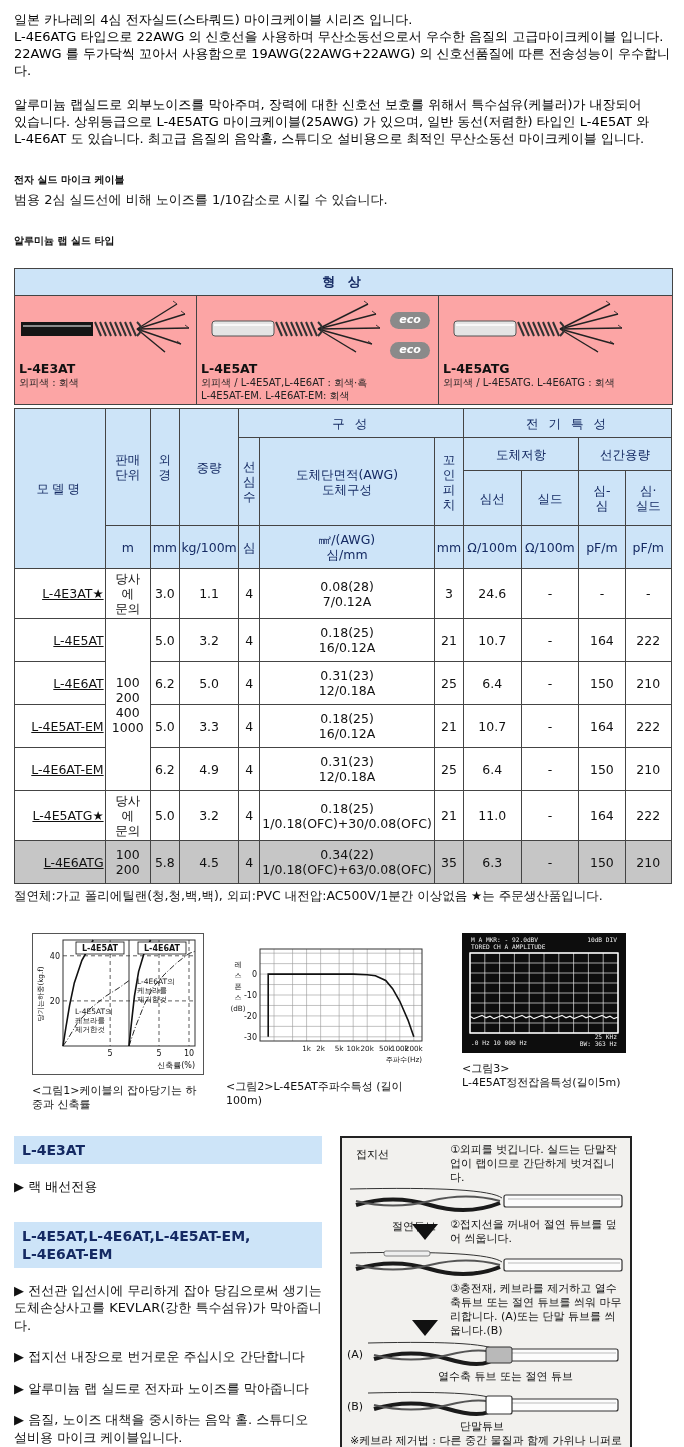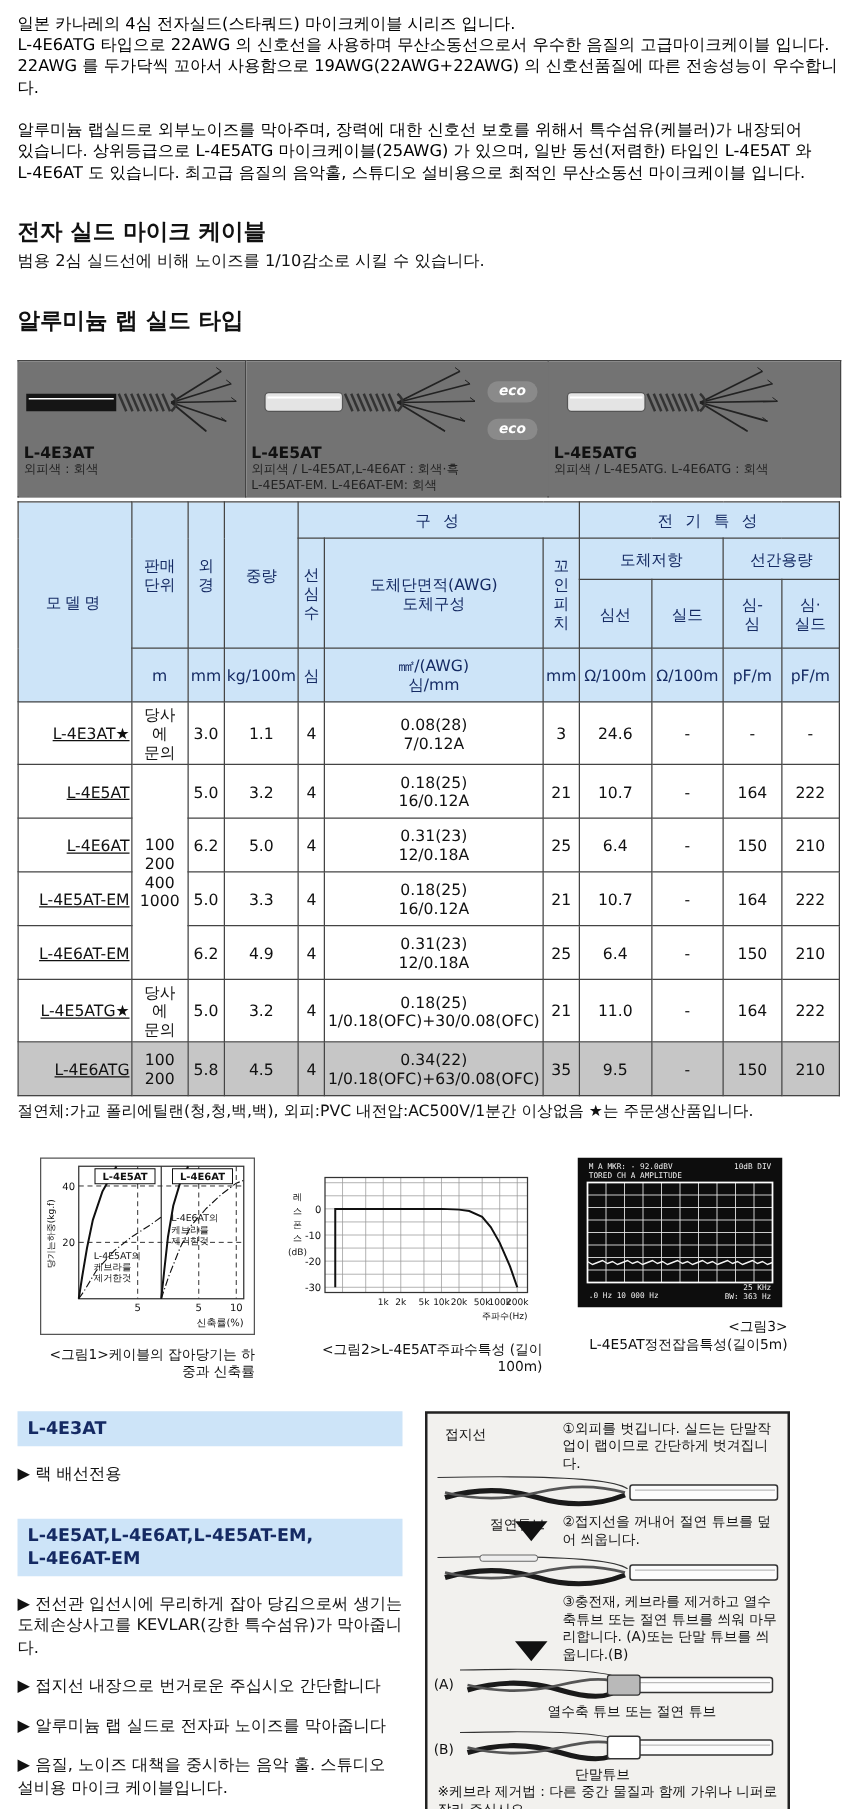--- a/index.html
+++ b/index.html
@@ -1,30 +1,30 @@
 <!DOCTYPE html>
 <html><head>
 <meta charset="utf-8">
 <style>
   html,body{margin:0;padding:0;background:#fff;}
   .page{position:relative;width:684px;min-height:1447px;background:#fff;
         font-family:"DejaVu Sans","Liberation Sans",sans-serif;color:#111;}
   .inner{padding:8px 12px 20px 14px;}
   .pre{white-space:pre-line;}
   .intro{font-size:13px;line-height:17px;color:#000000;margin:3px 0 17px 0;}
-  .h-bold{font-size:18px;font-weight:bold;margin:26px 0 4px 0;}
+  .h-bold{font-size:10px;font-weight:bold;margin:26px 0 4px 0;}
   .sub{font-size:13px;line-height:17px;margin:0;}
 
   
   table{border-collapse:collapse;}
   .shape-table{width:658px;margin-top:20px;table-layout:fixed;}
   .shape-table th,.shape-table td{border:1px solid #444;}
   .shape-table th{background:#cde4f8;color:#152a63;font-size:13px;font-weight:bold;
                   letter-spacing:4px;height:24px;}
-  .shape-table td{vertical-align:top;position:relative;height:96px;padding:2px 4px;background:#737373;}
+  .shape-table td{vertical-align:top;position:relative;height:96px;padding:2px 4px;background:#fca5a5;}
   .cable-name{font-size:12.5px;font-weight:bold;margin-top:1px;}
   .cable-desc{font-size:10px;line-height:13px;color:#222;}
   .eco-badge{position:absolute;width:40px;height:17px;background:#8a8a8a;border-radius:9px;
              color:#fff;font-style:italic;font-weight:bold;font-size:11px;text-align:center;
              line-height:16px;right:8px;}
   .eco-1{top:16px;} .eco-2{top:46px;}
 
   
   .spec-table{width:658px;margin-top:3px;table-layout:fixed;}
   .spec-table th,.spec-table td{border:1px solid #444;text-align:center;
@@ -38,21 +38,21 @@
   .spec-table td.model{text-align:right;padding-left:4px;text-decoration:underline;}
   .spec-table tr.hl td{background:#c6c6c6;}
   .footnote{font-size:12.5px;margin:4px 0 0 0;}
 
   
   .figures{display:flex;align-items:flex-start;margin-top:28px;}
   .figblock{font-size:11px;}
   .fig1{margin-left:18px;width:172px;}
   .fig2{margin-left:22px;width:208px;margin-top:8px;}
   .fig3{margin-left:28px;width:168px;}
-  .figcap{font-size:11px;line-height:14px;margin-top:6px;color:#111;text-align:right;}
+  .figcap{font-size:11px;line-height:14px;margin-top:6px;color:#111;}
   .fig1 svg{border:1px solid #555;}
   svg .frame{fill:none;stroke:#333;stroke-width:1;}
   svg .grid{stroke:#999;stroke-width:0.6;fill:none;}
   svg .dash{stroke:#333;stroke-width:0.8;stroke-dasharray:4 3;fill:none;}
   svg .curve{fill:none;stroke:#111;stroke-width:1.6;}
   svg .curve2{fill:none;stroke:#111;stroke-width:0.9;stroke-dasharray:6 2 1 2;}
   svg .axt{font-size:8px;fill:#111;font-family:"DejaVu Sans",sans-serif;}
   svg .axs{font-size:7.2px;fill:#111;font-family:"DejaVu Sans",sans-serif;}
   svg .ann{font-size:7.5px;fill:#111;font-family:"DejaVu Sans",sans-serif;}
   svg .lblbox{fill:#fff;stroke:#111;stroke-width:0.8;}
@@ -93,20 +93,23 @@
   <div class="sub">범용 2심 실드선에 비해 노이즈를 1/10감소로 시킬 수 있습니다.</div>
   <div class="h-bold">알루미늄 랩 실드 타입</div>
 
   <table class="shape-table">
     <colgroup>
           <col style="width:182px">
           <col style="width:242px">
           <col style="width:234px">
         </colgroup>
     <tbody>
+          <tr>
+            <th colspan="3">형 상</th>
+          </tr>
     <tr>
       <td>
         <svg width="172" height="58" viewBox="0 0 172 58">
                 <rect x="2" y="24" width="72" height="14" fill="#151515"></rect>
                 <line x1="4" y1="28" x2="72" y2="28" stroke="#fff" stroke-width="1.2"></line>
                 <line x1="76" y1="24" x2="82" y2="38" stroke="#333" stroke-width="2"></line>
                 <line x1="81" y1="24" x2="87" y2="38" stroke="#333" stroke-width="2"></line>
                 <line x1="86" y1="24" x2="92" y2="38" stroke="#333" stroke-width="2"></line>
                 <line x1="91" y1="24" x2="97" y2="38" stroke="#333" stroke-width="2"></line>
                 <line x1="96" y1="24" x2="102" y2="38" stroke="#333" stroke-width="2"></line>
@@ -341,21 +344,21 @@
           <tr class="hl">
             <td class="model">L-4E6ATG</td>
             <td class="pre">100
 200</td>
             <td>5.8</td>
             <td>4.5</td>
             <td>4</td>
             <td class="pre">0.34(22)
 1/0.18(OFC)+63/0.08(OFC)</td>
             <td>35</td>
-            <td>9.5</td>
+            <td>6.3</td>
             <td>-</td>
             <td>150</td>
             <td>210</td>
           </tr>
         </tbody>
   </table>
   <div class="footnote">절연체:가교 폴리에틸랜(청,청,백,백), 외피:PVC 내전압:AC500V/1분간 이상없음 ★는 주문생산품입니다.</div>
 
   <div class="figures">
     <div class="figblock fig1">

